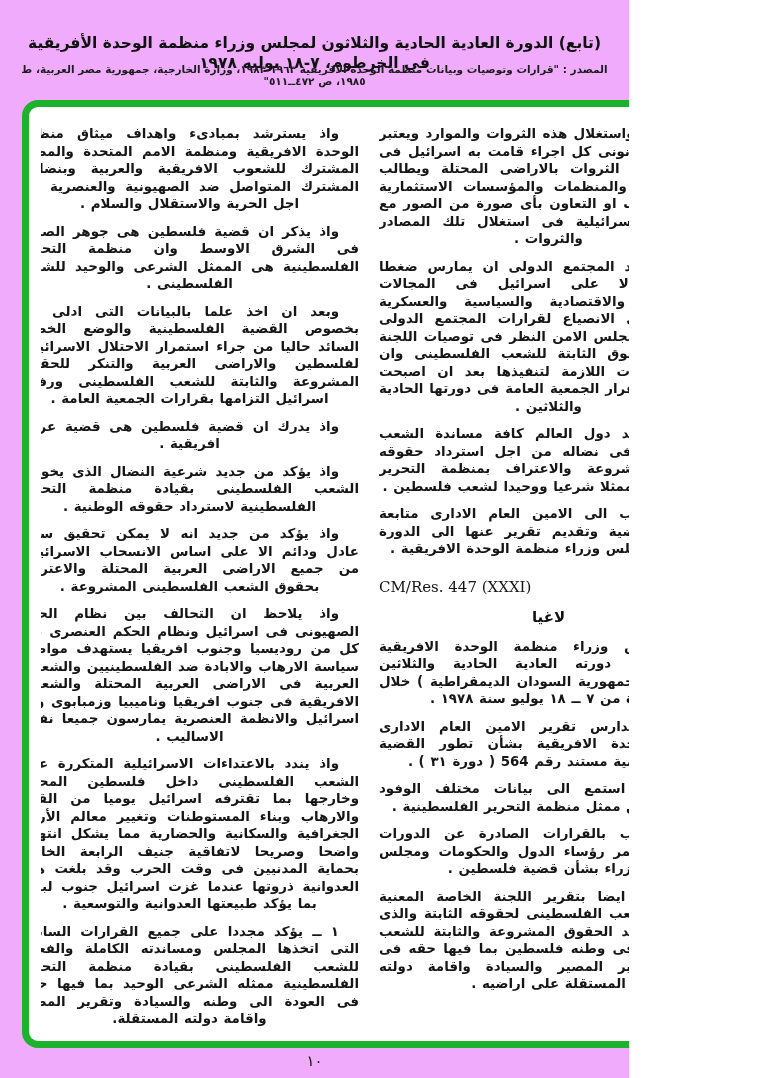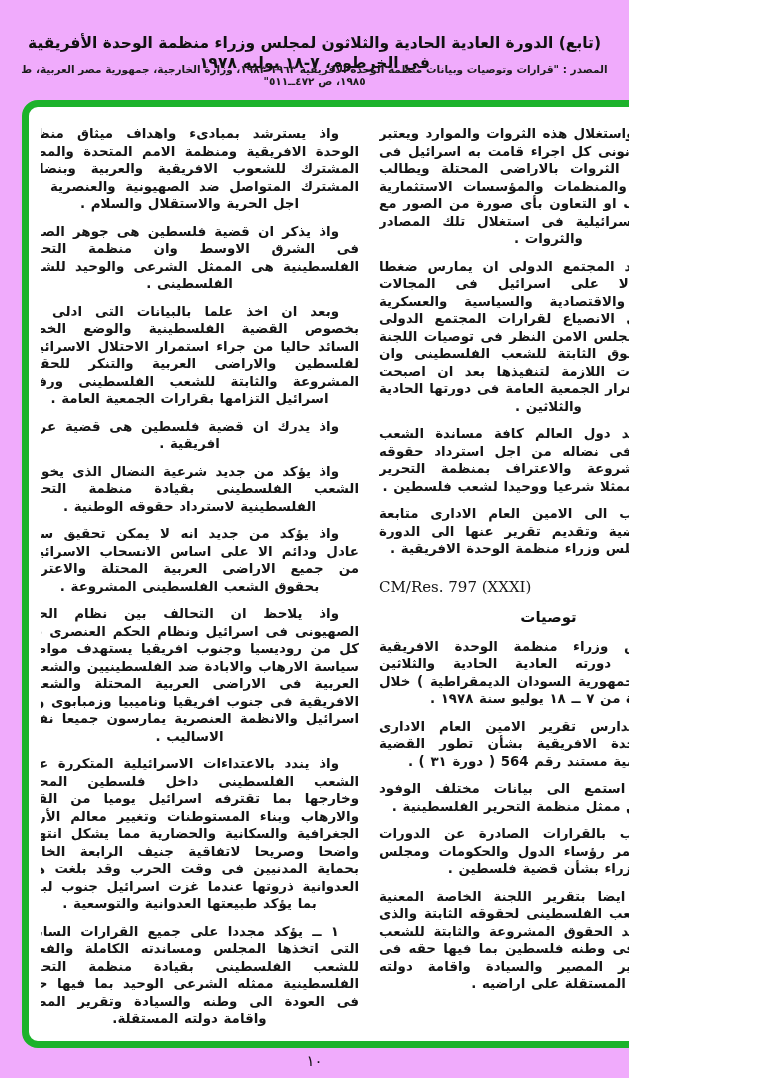--- a/index.html
+++ b/index.html
@@ -85,22 +85,22 @@
 
   <div class="green-box">
     <div class="columns">
 
       <div class="col">
         <p class="para">استنزاف واستغلال هذه الثروات والموارد ويعتبر لاغيا وغير قانونى كل اجراء قامت به اسرائيل فى استغلال تلك الثروات بالاراضى المحتلة ويطالب جميع الدول والمنظمات والمؤسسات الاستثمارية بعدم الاعتراف او التعاون بأى صورة من الصور مع السلطات الاسرائيلية فى استغلال تلك المصادر والثروات .</p>
         <p class="para">٧ ــ يناشد المجتمع الدولى ان يمارس ضغطا ايجابيا وفعالا على اسرائيل فى المجالات الدبلوماسية والاقتصادية والسياسية والعسكرية لاجبارها على الانصياع لقرارات المجتمع الدولى ويطلب الى مجلس الامن النظر فى توصيات اللجنة المعنية بالحقوق الثابتة للشعب الفلسطينى وان يتخذ الاجراءات اللازمة لتنفيذها بعد ان اصبحت ارادة دولية بقرار الجمعية العامة فى دورتها الحادية والثلاثين .</p>
         <p class="para">٨ ــ يناشد دول العالم كافة مساندة الشعب الفلسطينى فى نضاله من اجل استرداد حقوقه الوطنية المشروعة والاعتراف بمنظمة التحرير الفلسطينية ممثلا شرعيا ووحيدا لشعب فلسطين .</p>
         <p class="para">٩ ــ يطلب الى الامين العام الادارى متابعة تطورات القضية وتقديم تقرير عنها الى الدورة القادمة لمجلس وزراء منظمة الوحدة الافريقية .</p>
 
-        <div class="res-ref">CM/Res. 797 (XXXI)</div>
-        <div class="res-heading">توصيات</div>
+        <div class="res-ref">CM/Res. 447 (XXXI)</div>
+        <div class="res-heading">لاغيا</div>
 
         <p class="para">ان مجلس وزراء منظمة الوحدة الافريقية المنعقد فى دورته العادية الحادية والثلاثين بالخرطوم ( جمهورية السودان الديمقراطية ) خلال الفترة من ٧ ــ ١٨ يوليو سنة ١٩٧٨ .</p>
         <p class="para">بعد ان تدارس تقرير الامين العام الادارى لمنظمة الوحدة الافريقية بشأن تطور القضية الفلسطينية مستند رقم 564 ( دورة ٣١ ) .</p>
         <p class="para">وبعد ان استمع الى بيانات مختلف الوفود ولاسيما بين ممثل منظمة التحرير الفلسطينية .</p>
         <p class="para">واذ الشعب بالقرارات الصادرة عن الدورات السابقة لمؤتمر رؤساء الدول والحكومات ومجلس الوزراء بشأن قضية فلسطين .</p>
         <p class="para">واذ يذكر ايضا بتقرير اللجنة الخاصة المعنية بممارسة الشعب الفلسطينى لحقوقه الثابتة والذى يؤكد من جديد الحقوق المشروعة والثابتة للشعب الفلسطينى فى وطنه فلسطين بما فيها حقه فى العودة وتقرير المصير والسيادة واقامة دولته المستقلة على اراضيه .</p>
       </div>
 
       <div class="col">
         <p class="para">واذ يسترشد بمبادىء واهداف ميثاق منظمة الوحدة الافريقية ومنظمة الامم المتحدة والمصير المشترك للشعوب الافريقية والعربية وبنضالها المشترك المتواصل ضد الصهيونية والعنصرية من اجل الحرية والاستقلال والسلام .</p>

